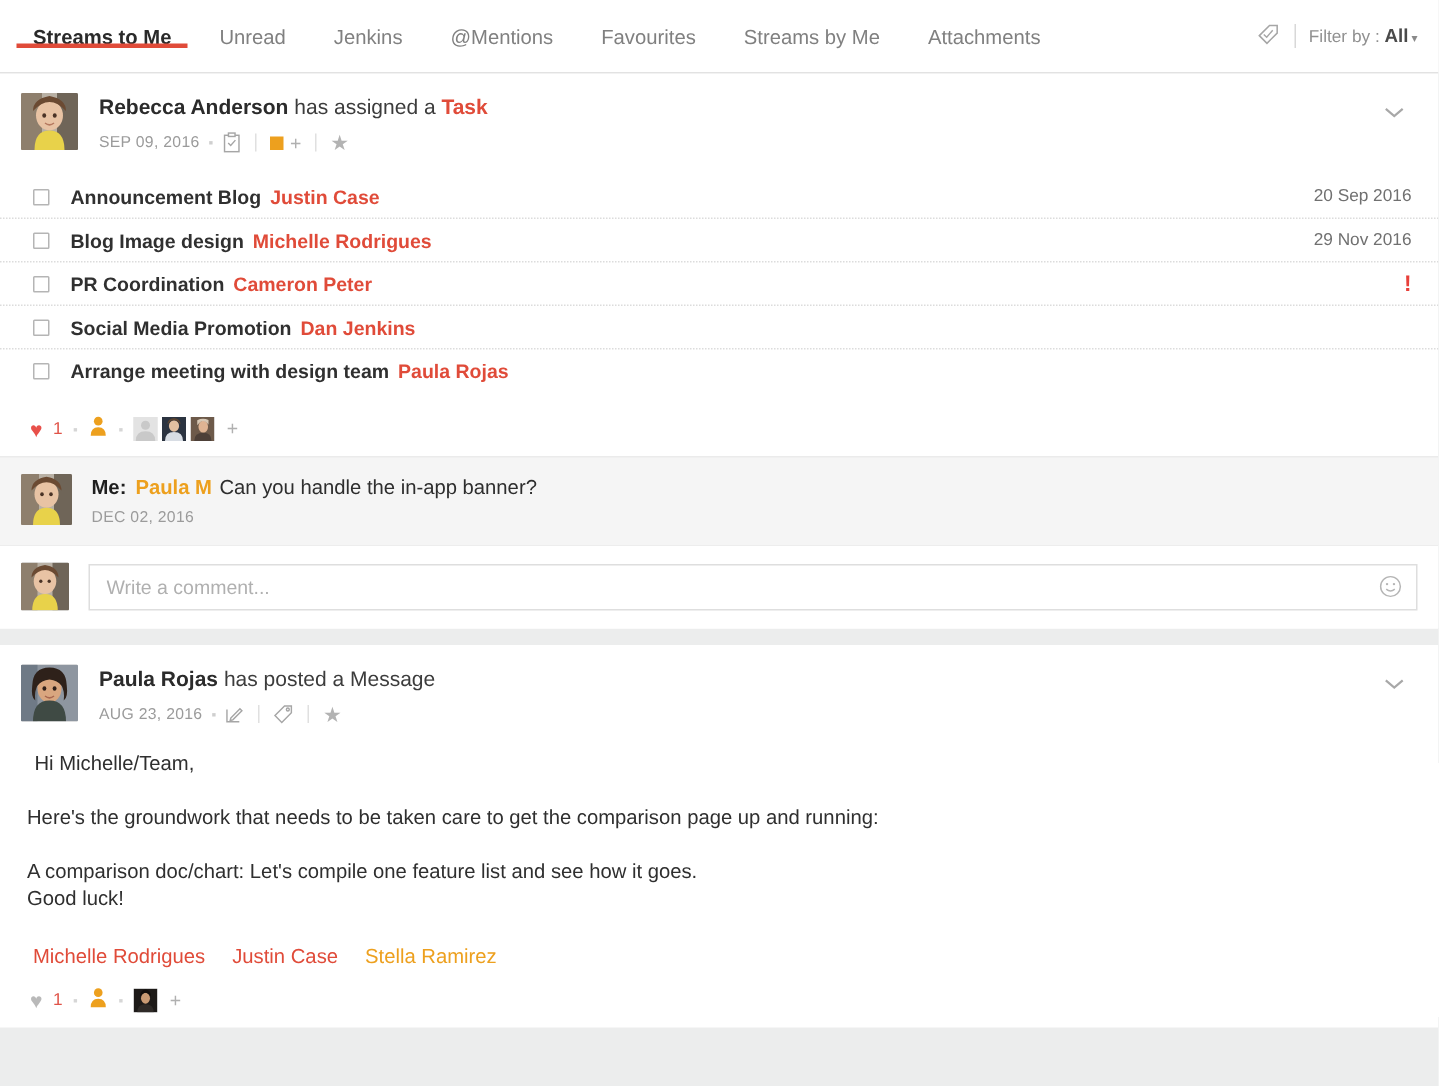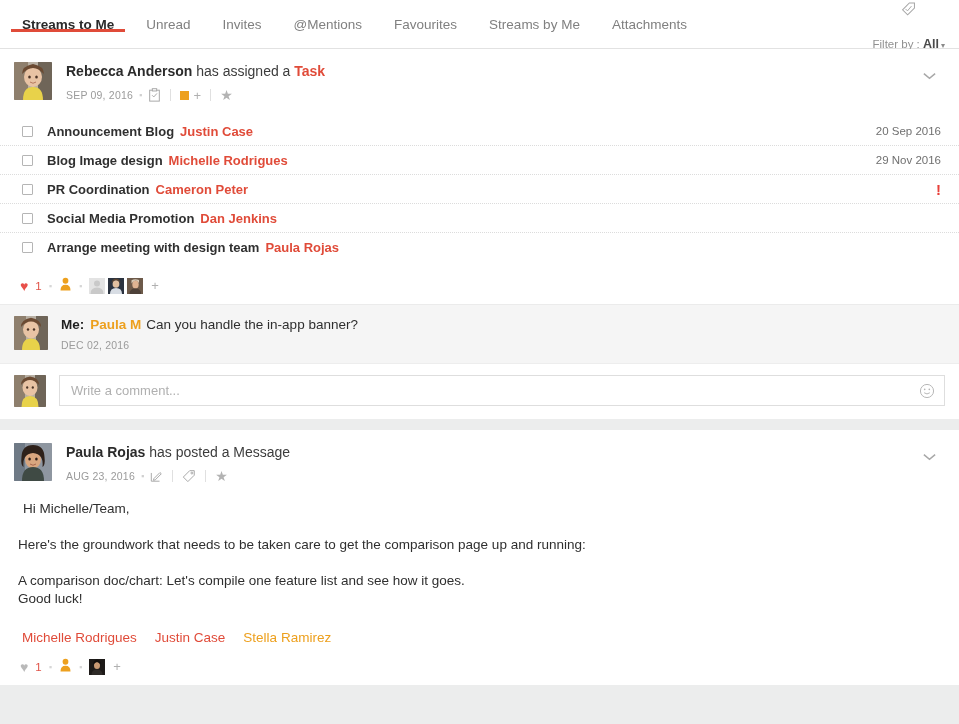--- a/index.html
+++ b/index.html
@@ -36,21 +36,20 @@
     content: ""; position: absolute;
     left: 5px; right: 5px; bottom: 0; height: 2.5px;
     background: #e04b39;
   }
   .filter-zone {
     margin-left: auto;
     display: flex; align-items: center; gap: 9px;
     padding-right: 14px;
     color: #9a9a9a;
     font-size: 11.5px;
-    flex-direction: column;
   }
   .filter-divider { width: 1px; height: 16px; background: #d8d8d8; }
   .filter-label { color: #909090; }
   .filter-label b { color: #4a4a4a; font-weight: bold; font-size: 12.5px; }
   .caret { font-size: 8px; color: #8a8a8a; margin-left: 2px; }
 
   
   .feed { height: 675px; overflow: hidden; background: #eceded; }
   .post { background: #fff; position: relative; }
   .gap { height: 11px; background: #eceded; }
@@ -136,21 +135,21 @@
   .comment .avatar { width: 34px; height: 34px; flex: 0 0 34px; }
   .comment-body { margin-left: 13px; padding-top: 1px; }
   .comment-line { font-size: 13.5px; color: #2e2e2e; }
   .comment-line .me { font-weight: bold; color: #1f1f1f; }
   .comment-line .mention { color: #eda01e; font-weight: bold; margin: 0 5px 0 6px; }
   .comment-date {
     font-size: 10.5px; color: #9b9b9b; margin-top: 7px;
     text-transform: uppercase; letter-spacing: .2px;
   }
   .writebar {
-    display: flex; align-items: flex-start;
+    display: flex; align-items: center;
     background: #fff; padding: 11px 14px 12px 14px;
     border-top: 1px solid #ededed;
   }
   .writebar .avatar { width: 32px; height: 32px; flex: 0 0 32px; }
   .input-wrap {
     flex: 1; margin-left: 13px; position: relative;
     border: 1px solid #dedede; height: 31px; background: #fff;
   }
   .input-wrap input {
     width: 100%; height: 100%; border: none; outline: none;
@@ -180,21 +179,21 @@
 
   <div class="tabbar">
     <div class="tabs">
       <div class="tab active">
           <span>Streams to Me</span>
         </div>
       <div class="tab">
           <span>Unread</span>
         </div>
       <div class="tab">
-          <span>Invites</span>
+          <span>Jenkins</span>
         </div>
       <div class="tab">
           <span>@Mentions</span>
         </div>
       <div class="tab">
           <span>Favourites</span>
         </div>
       <div class="tab">
           <span>Streams by Me</span>
         </div>

